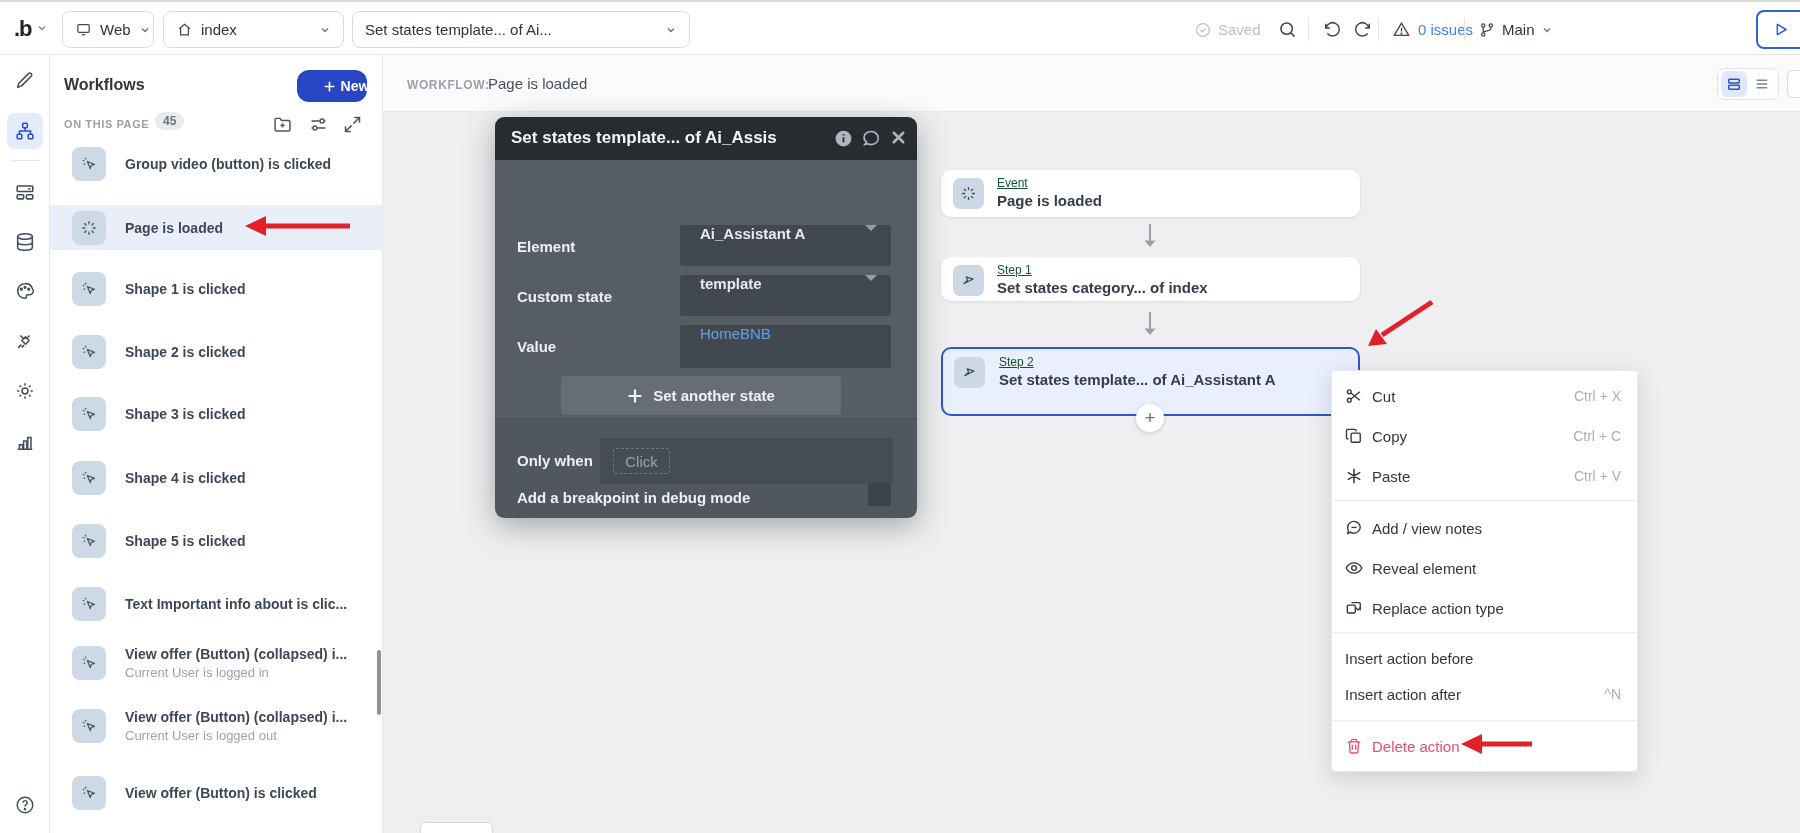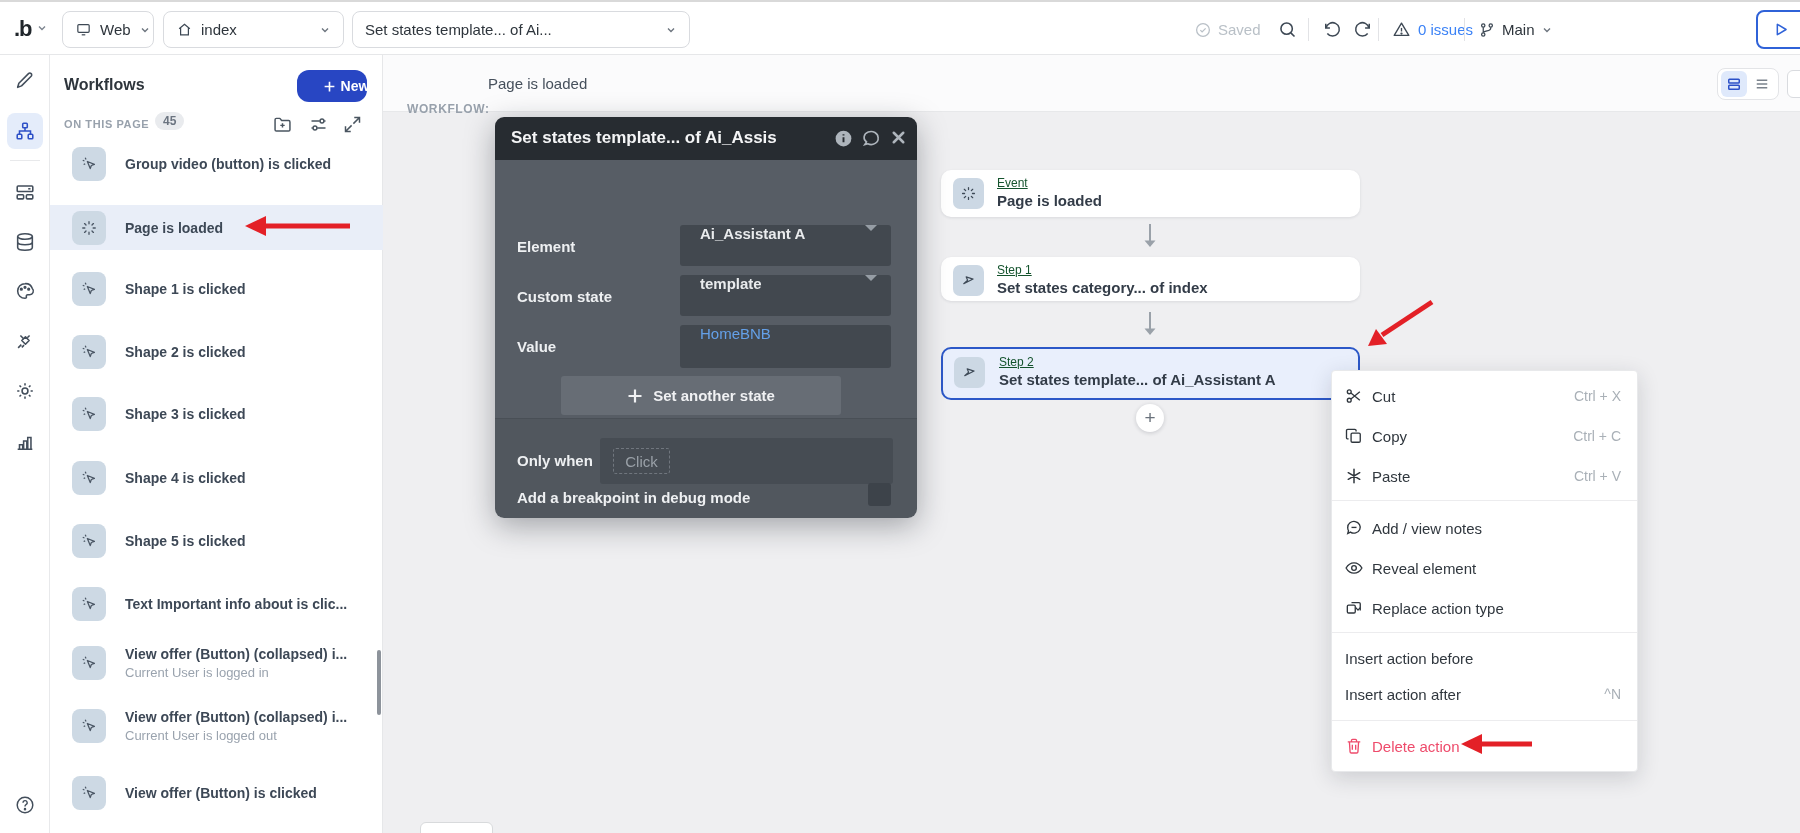--- a/index.html
+++ b/index.html
@@ -41,21 +41,21 @@
   .wf-item { position:absolute; left:0; width:333px; display:flex; align-items:center; gap:19px; padding-left:22px; cursor:pointer; }
   .wf-item.active-row { left:0; padding-left:22px; background:#e9eef8; }
   .wf-ic { flex:0 0 34px; width:34px; height:34px; background:#cdd9e4; border-radius:8px; display:flex; align-items:center; justify-content:center; color:#4a5664; }
   .wf-txt .t { font-size:14px; font-weight:600; color:#3d4856; white-space:nowrap; }
   .wf-txt .s { font-size:13px; color:#9aa3ae; margin-top:2px; white-space:nowrap; }
   .panel-scrollbar { position:absolute; left:327px; top:595px; width:4px; height:65px; background:#8d939b; border-radius:2px; }
 
   
   .canvas { position:absolute; left:383px; top:55px; width:1417px; height:778px; background:#efeff1; overflow:hidden; z-index:1; }
   .canvas-header { position:absolute; left:0; top:0; width:1417px; height:57px; background:#fbfbfc; border-bottom:1px solid #e7e8ea; }
-  .ch-label { position:absolute; left:24px; top:23px; font-size:12px; font-weight:bold; letter-spacing:0.6px; color:#98a1ac;margin-top:24px; }
+  .ch-label { position:absolute; left:24px; top:23px; font-size:12px; font-weight:bold; letter-spacing:0.6px; color:#98a1ac; }
   .ch-title { position:absolute; left:105px; top:20px; font-size:15px; color:#46505c; }
   .view-toggle { position:absolute; left:1334px; top:13px; width:62px; height:32px; background:#fff; border:1px solid #e3e4e7; border-radius:8px; display:flex; align-items:center; justify-content:center; gap:2px; }
   .vt-btn { width:26px; height:26px; border-radius:6px; display:flex; align-items:center; justify-content:center; cursor:pointer; }
   .vt-btn.on { background:#dfe9fb; }
   .partial-ic { position:absolute; left:1404px; top:15px; width:28px; height:28px; border:1px solid #d9dbdf; border-radius:6px; background:#fff; }
 
   
   .card { position:absolute; left:558px; width:419px; background:#fff; border-radius:10px; box-shadow:0 1px 3px rgba(20,30,45,0.10); }
   .card .cicon { position:absolute; left:12px; top:8px; width:31px; height:31px; background:#ccd8e4; border-radius:7px; display:flex; align-items:center; justify-content:center; color:#3e4a57; }
   .card .ckind { position:absolute; left:56px; top:6px; font-size:12px; color:#14532d;text-decoration:underline; }
@@ -456,21 +456,21 @@
       <span class="ctitle">Set states category... of index</span>
     </div>
 
     <div class="connector" style="top:256px;">
       <svg width="20" height="26" viewBox="0 0 20 26" fill="none" stroke="currentColor" stroke-width="2">
           <path d="M10 1v17"></path>
           <path d="M4.5 14.5L10 21l5.5-6.5" fill="currentColor" stroke="none" transform="translate(0,3)"></path>
         </svg>
     </div>
 
-    <div class="card selected" style="top:292px; height:53px;">
+    <div class="card selected" style="top:292px; height:69px;">
       <span class="cicon">
           <svg width="19" height="19" viewBox="0 0 24 24" fill="none" stroke="currentColor" stroke-width="1.5" stroke-linejoin="round">
             <path d="M6 16L17.8 10.2 9 7.4l1.9 4.3L6 16z"></path>
           </svg>
         </span>
       <span class="ckind">Step 2</span>
       <span class="ctitle">Set states template... of Ai_Assistant A</span>
     </div>
 
     <div class="plus-btn">+</div>

